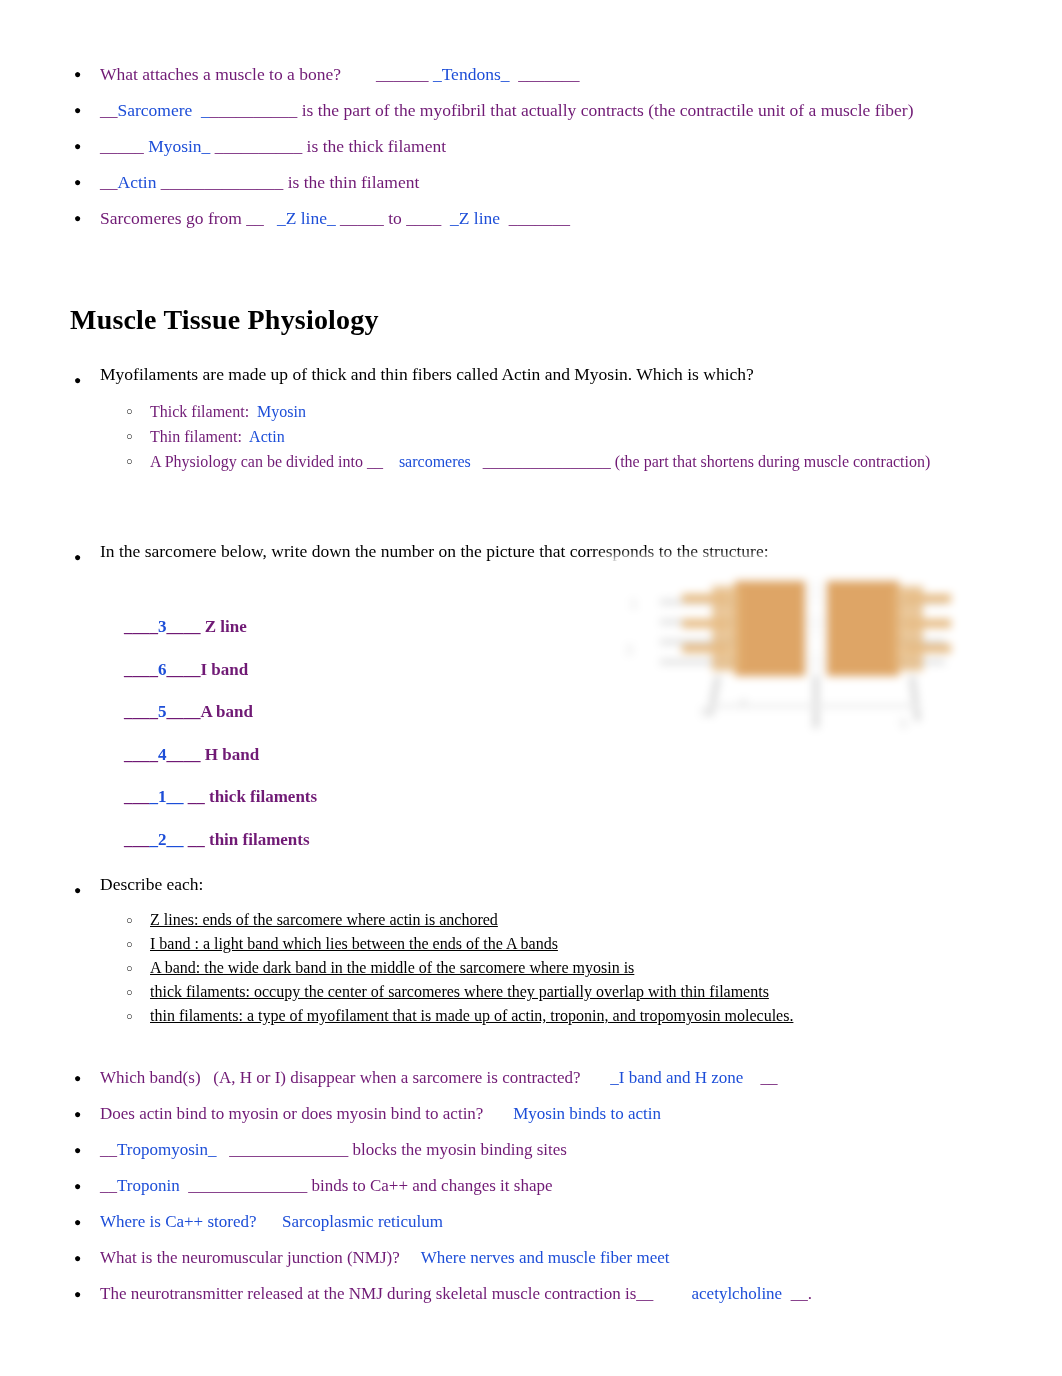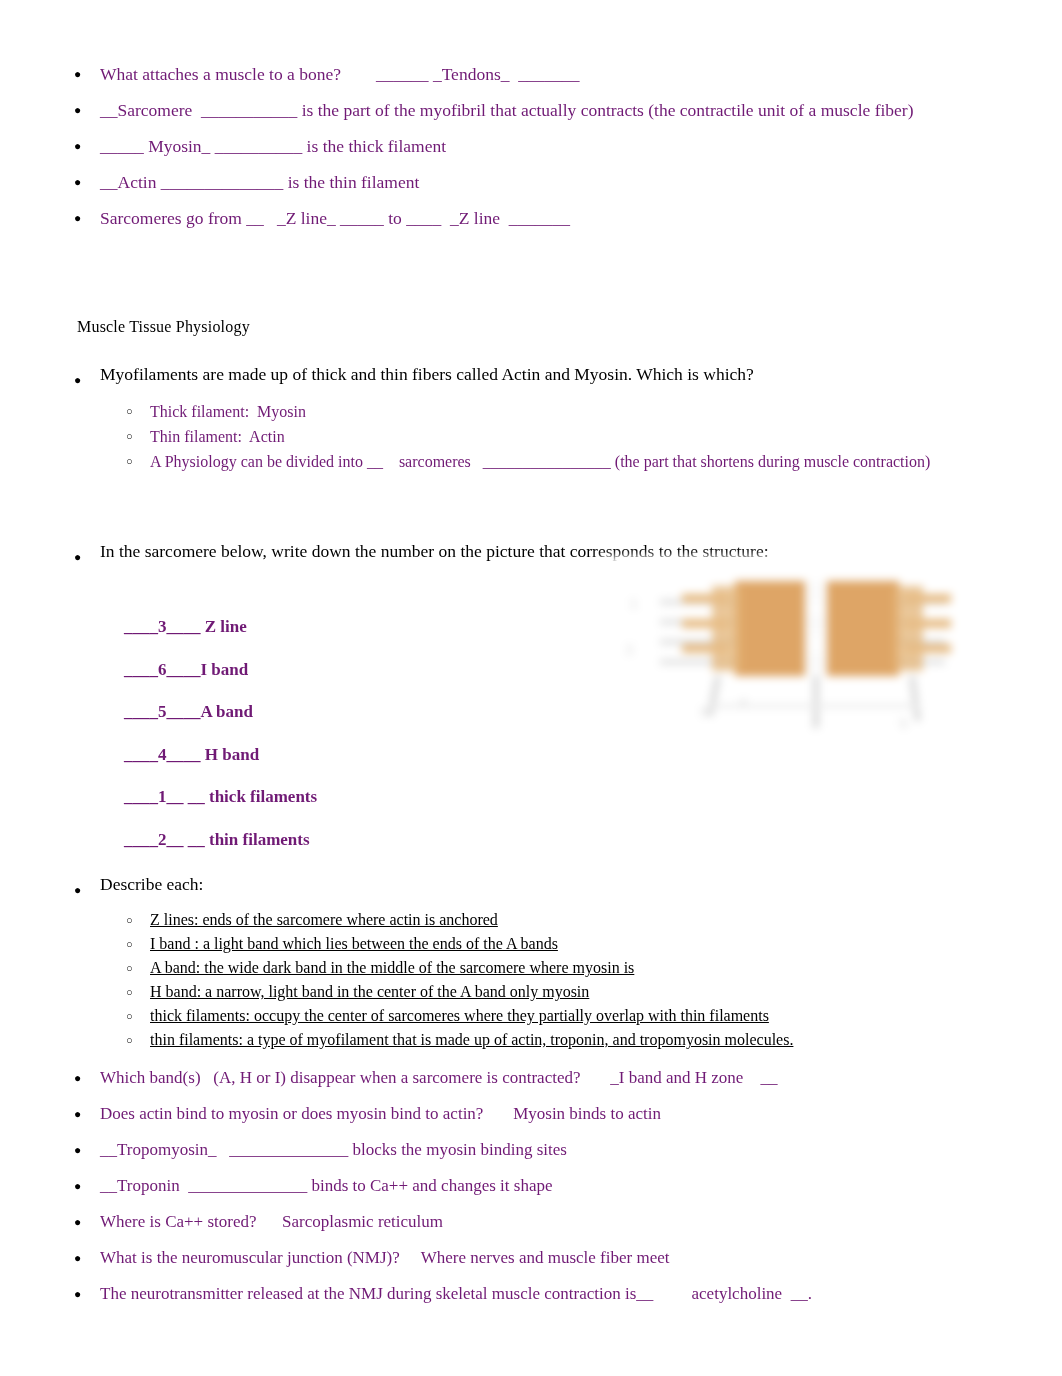--- a/index.html
+++ b/index.html
@@ -16,21 +16,21 @@
     overflow: hidden;
   }
   .page {
     position: relative;
     width: 1062px;
     height: 1376px;
     padding: 0;
   }
 
   
-  .blue { color: #701a75; }
+  .blue { color: #1d4ed8; }
   .blk  { color: #701a75; }
 
   
   ul.l1 {
     list-style: none;
     margin: 0;
     padding: 0;
   }
   ul.l1 > li {
     position: relative;
@@ -77,23 +77,23 @@
     left: 62px;
     top: 56px;
     width: 940px;
   }
   .sec-top li { line-height: 36px; }
 
   h2.heading {
     position: absolute;
     left: 62px;
     top: 298px;
-    margin: 15px;
-    font-size: 16px;
-    font-weight: normal;
+    margin: 8px;
+    font-size: 28px;
+    font-weight: bold;
     letter-spacing: 0.2px;
     line-height: 28px;
   }
 
   .sec-myo {
     position: absolute;
     left: 62px;
     top: 362px;
     width: 930px;
   }
@@ -250,21 +250,20 @@
   </div>
 
   <div class="sec-describe">
     <ul class="l1">
       <li>
         <span>Describe each:</span>
         <ul class="l2" id="describe-sub">
             <li><span>Z lines:   ends of the sarcomere where actin is anchored</span></li>
             <li><span>I band : a light band which lies between the ends of the A bands</span></li>
             <li><span>A band: the wide dark band in the middle of the sarcomere where myosin is</span></li>
-            <li><span>H band: a narrow, light band in the center of the A band only myosin</span></li>
             <li><span>thick filaments: occupy the center of sarcomeres where they partially overlap with thin filaments</span></li>
             <li><span>thin filaments: a type of myofilament that is made up of actin, troponin, and tropomyosin molecules.</span></li>
           </ul>
       </li>
     </ul>
   </div>
 
   <div class="sec-tail">
     <ul class="l1" id="tail-questions">
         <li><span class="sp blk">Which band(s)   (A, H or I) disappear when a sarcomere is contracted?</span><span class="sp blue">       _I band and H zone</span><span class="sp blk">    __</span></li>

